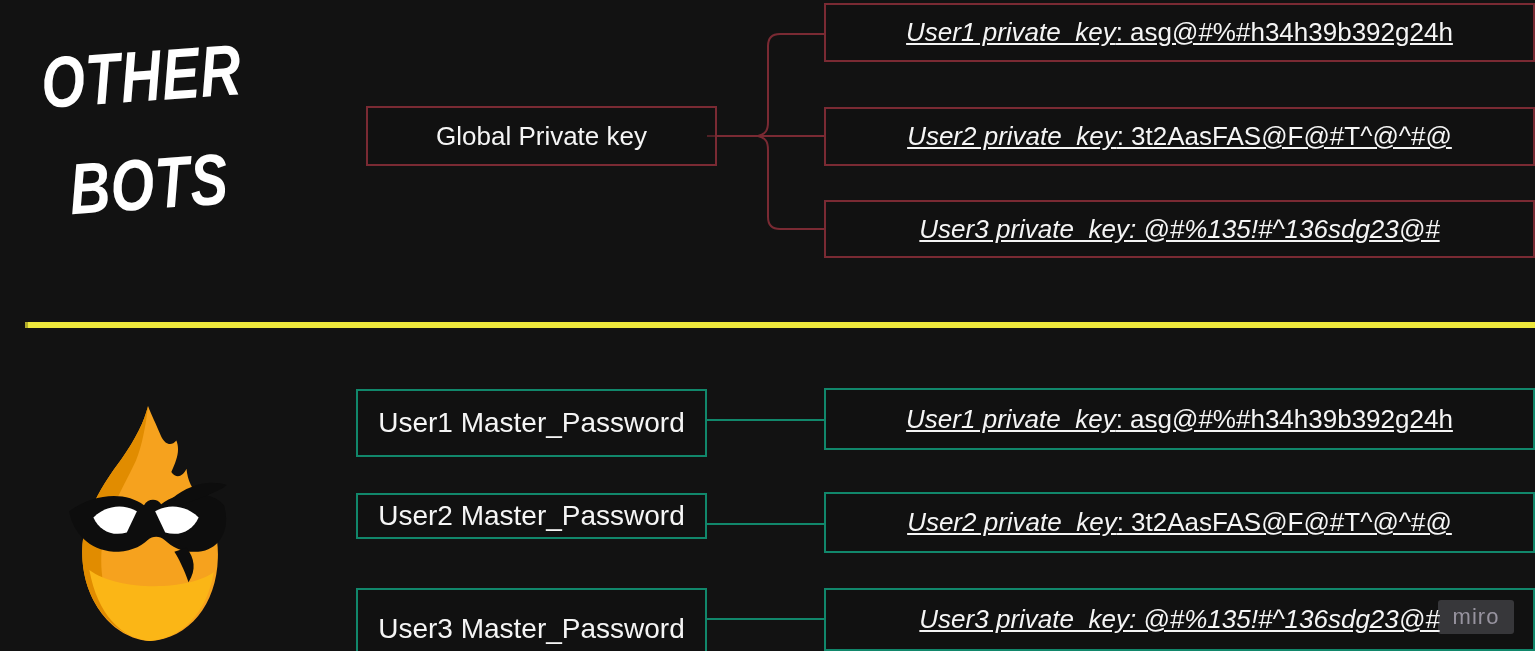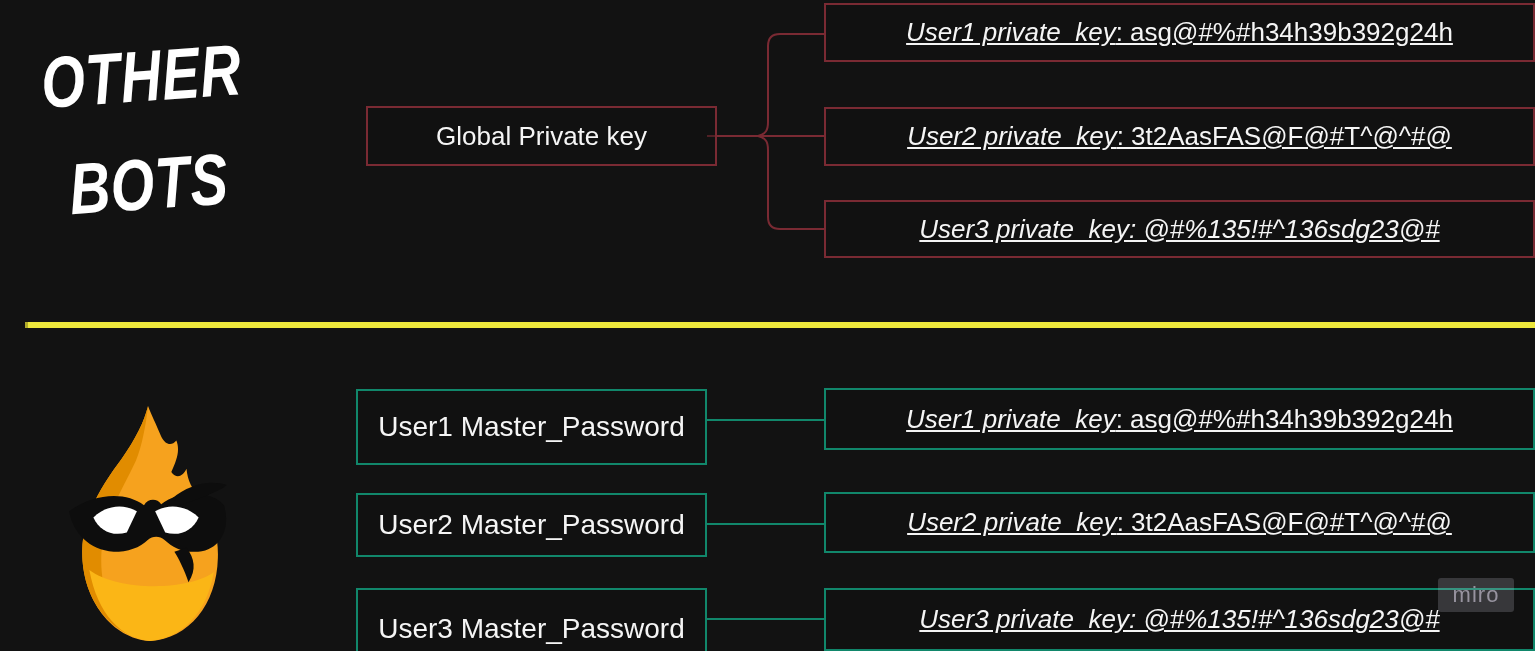--- a/index.html
+++ b/index.html
@@ -31,22 +31,22 @@
   }
   .red-node{border:2px solid #7a2a33;}
   .teal-node{border:2px solid #11876b;}
   .node .it{font-style:italic;}
   .key-text{font-size:26px;text-decoration:underline;}
   .src-text{font-size:26px;}
   .master-text{font-size:28px;}
 
   
   .global-box{left:366px;top:106px;width:351px;height:60px;}
-  .m1{left:356px;top:389px;width:351px;height:76px;}
-  .m2{left:356px;top:493px;width:351px;height:64px;}
+  .m1{left:356px;top:389px;width:351px;height:68px;}
+  .m2{left:356px;top:493px;width:351px;height:46px;}
   .m3{left:356px;top:588px;width:351px;height:82px;}
 
   
   .rbox{left:824px;width:711px;}
   .t1{top:3px;height:59px;}
   .t2{top:107px;height:59px;}
   .t3{top:200px;height:58px;}
   .b1{top:388px;height:62px;}
   .b2{top:492px;height:61px;}
   .b3{top:588px;height:63px;}
@@ -58,21 +58,21 @@
   .divider{
     position:absolute;left:25px;top:322px;width:1510px;height:6px;
     background:#ede73c;border-left:3px solid #b0ab2a;box-sizing:border-box;
   }
 
   
   .mascot{position:absolute;left:58px;top:398px;width:174px;height:253px;}
 
   
   .miro{
-    position:absolute;left:1438px;top:578px;width:76px;height:34px;
+    position:absolute;left:1438px;top:600px;width:76px;height:34px;
     background:rgba(190,190,205,0.22);
     border-radius:3px;
     display:flex;align-items:center;justify-content:center;
     font-size:22px;letter-spacing:1px;color:#97939f;
   }
 </style>
 </head>
 <body>
 
 <div class="canvas">

